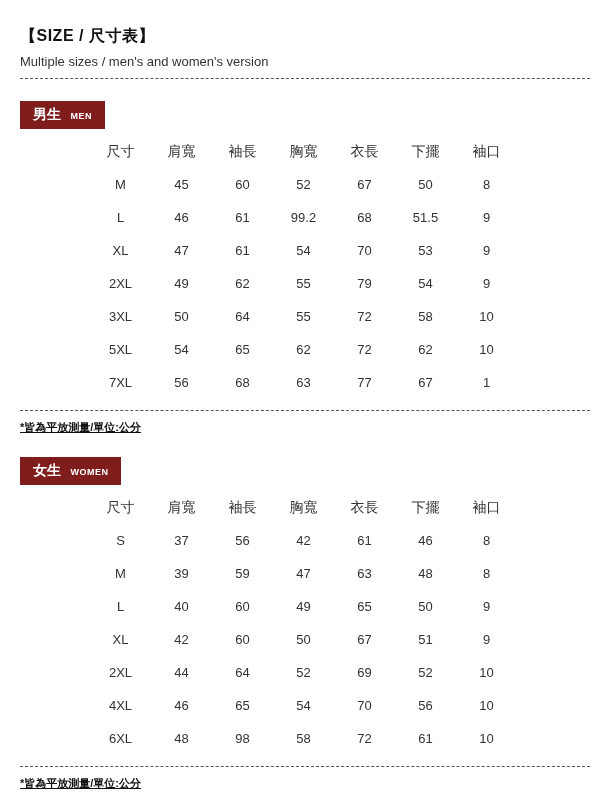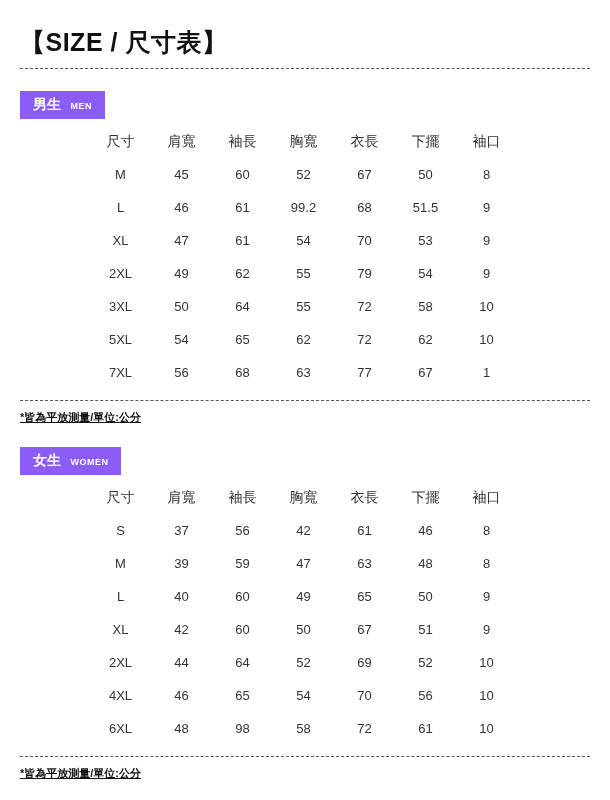--- a/index.html
+++ b/index.html
@@ -6,39 +6,39 @@
   html, body { background: #ffffff; }
   body {
     width: 610px;
     height: 800px;
     font-family: "Liberation Sans", sans-serif;
     color: #333333;
     overflow: hidden;
   }
   .page { padding: 26px 20px 0 20px; }
   .page-title {
-    font-size: 25px;
+    font-size: 16px;
     font-weight: bold;
     color: #111111;
     letter-spacing: 0.5px;
   }
   .page-subtitle {
     font-size: 13px;
     color: #333333;
     margin-top: 7px;
   }
   .divider {
     border-top: 1px dashed #555555;
     margin-top: 9px;
     height: 0;
   }
   .section { margin-top: 22px; }
   .badge {
     display: inline-block;
-    background: #8b5cf6;
+    background: #7f1d1d;
     color: #ffffff;
     padding: 4px 13px 5px 13px;
   }
   .badge-zh { font-size: 14px; font-weight: bold; }
   .badge-en { font-size: 9px; font-weight: bold; margin-left: 5px; letter-spacing: 0.5px; }
   .size-table { margin: 6px 0 0 70px; }
   .trow { display: flex; height: 33px; align-items: center; }
   .cell {
     width: 61px;
     text-align: center;
@@ -55,20 +55,21 @@
     margin-top: 9px;
     text-decoration: underline;
   }
 </style>
 </head>
 <body>
 
 <div class="page">
 
   <h1 class="page-title">【SIZE / 尺寸表】</h1>
+  <div class="page-subtitle">Multiple sizes / men's and women's version</div>
   <div class="divider"></div>
 
   <section class="section">
     <div class="badge">
       <span class="badge-zh">男生</span>
       <span class="badge-en">MEN</span>
     </div>
     <div class="size-table">
       <div class="trow head">
           <div class="cell">尺寸</div>

